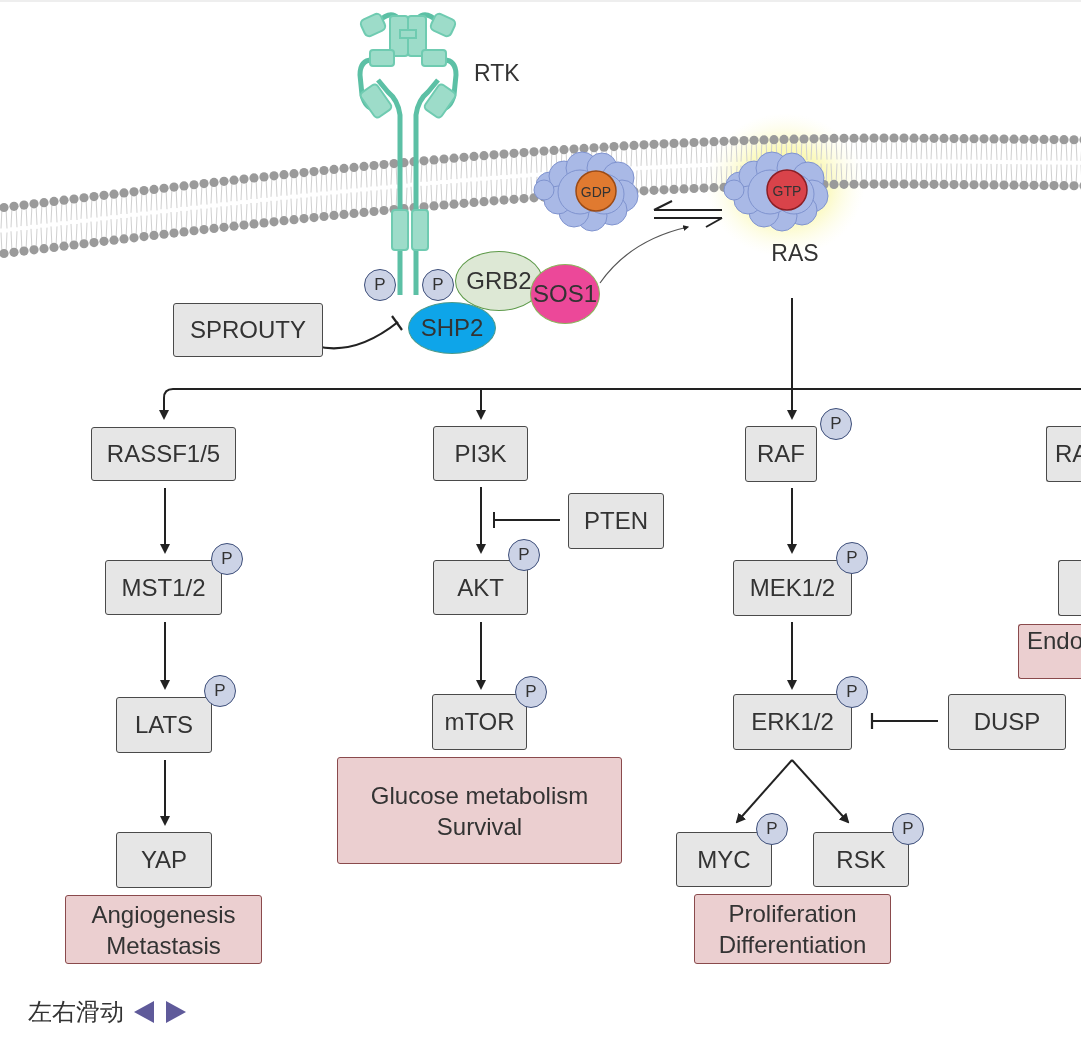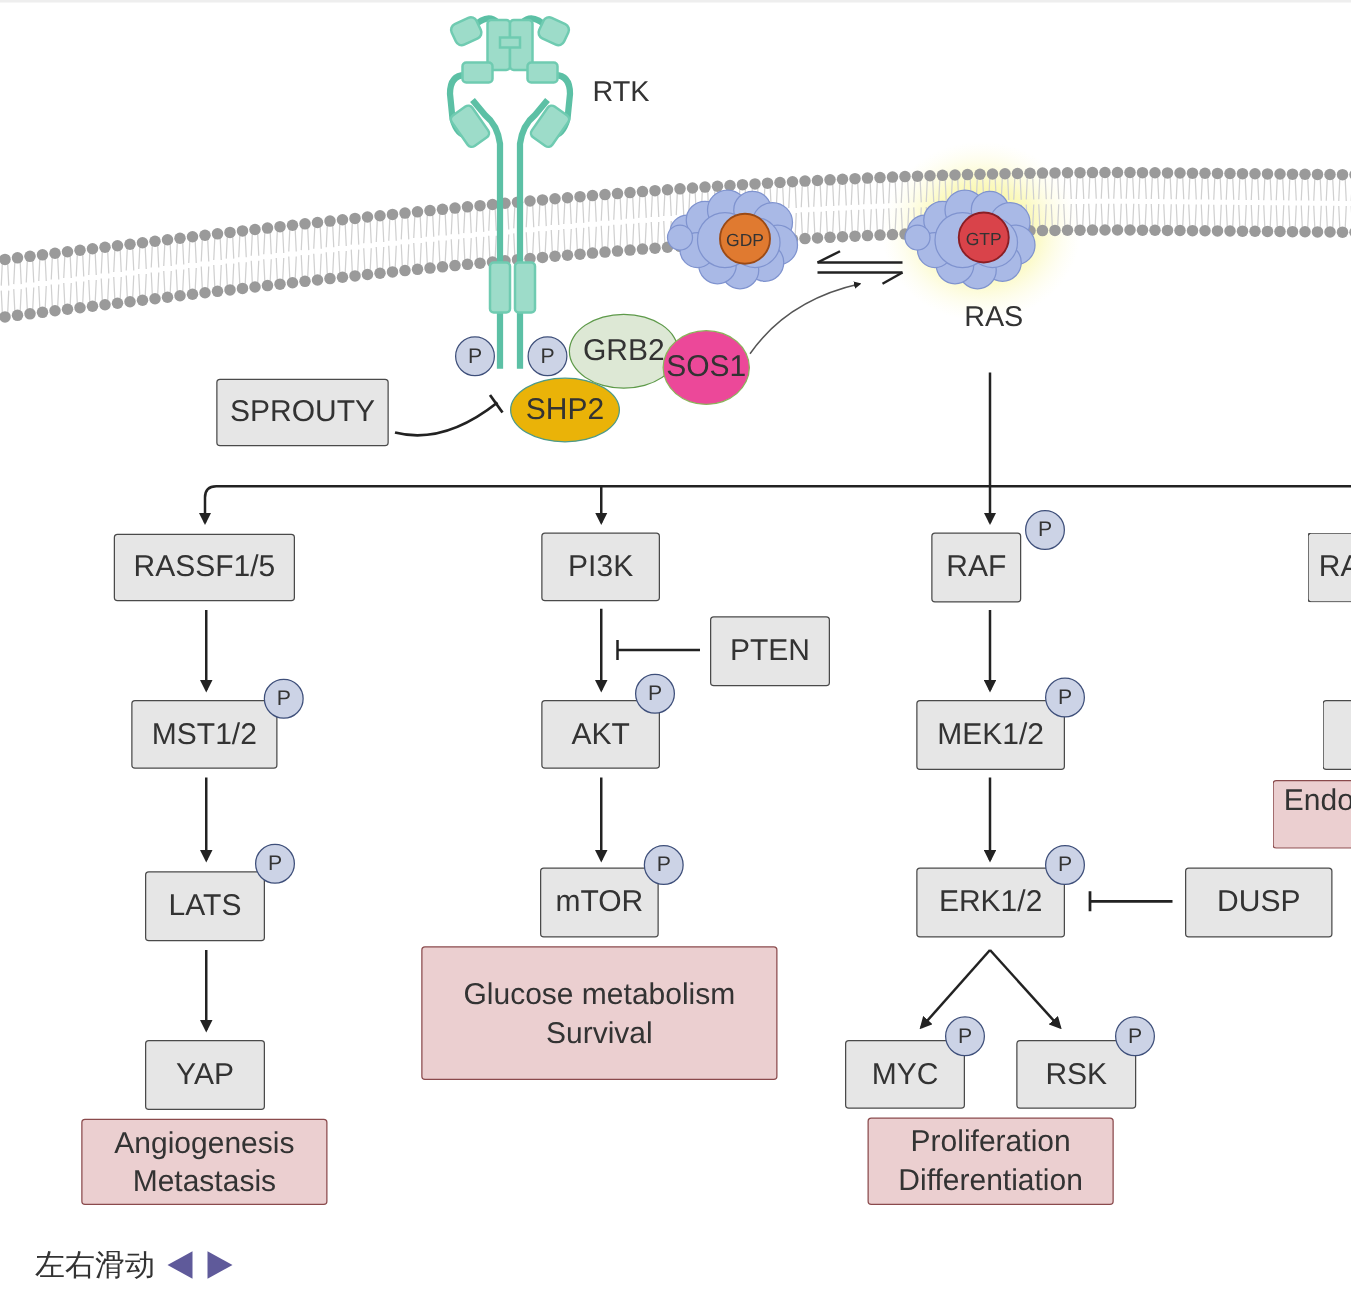--- a/index.html
+++ b/index.html
@@ -488,37 +488,37 @@
 
   <g stroke="#222" stroke-width="2" fill="none">
     <path d="M792,488 L792,552" marker-end="url(#arrowhead)"></path>
     <path d="M792,622 L792,688" marker-end="url(#arrowhead)"></path>
     <path d="M792,760 L737,822" marker-end="url(#arrowhead)"></path>
     <path d="M792,760 L848,822" marker-end="url(#arrowhead)"></path>
   </g>
   <path d="M938,721 L872,721 M872,713 L872,729" stroke="#222" stroke-width="2.2" fill="none"></path>
 </svg>
 
-<div class="ellipse" style="left:408px;top:302px;width:88px;height:52px;background:#eab308;border:1.5px solid #4d9a8a;">
+<div class="ellipse" style="left:408px;top:302px;width:88px;height:52px;background:#0ea5e9;border:1.5px solid #4d9a8a;">
   <span>SHP2</span>
 </div>
 <div class="ellipse" style="left:455px;top:251px;width:88px;height:60px;background:#dde8d5;border:1.5px solid #5e9a4a;">
   <span>GRB2</span>
 </div>
 <div class="ellipse" style="left:530px;top:264px;width:70px;height:60px;background:#ec4899;border:1.5px solid #8ab45a;">
   <span>SOS1</span>
 </div>
 <div class="pbadge" style="left:364px;top:269px;">
   <span>P</span>
   </div>
 <div class="pbadge" style="left:422px;top:269px;">
   <span>P</span>
   </div>
 
-<div class="node" style="left:173px;top:303px;width:138px;height:54px;">
+<div class="node" style="left:173px;top:303px;width:150px;height:54px;">
   <span>SPROUTY</span>
   </div>
 
 <div class="node" style="left:91px;top:427px;width:145px;height:54px;">
   <span>RASSF1/5</span>
   </div>
 <div class="node" style="left:105px;top:560px;width:117px;height:55px;">
   <span>MST1/2</span>
   </div>
 <div class="pbadge" style="left:211px;top:543px;">

